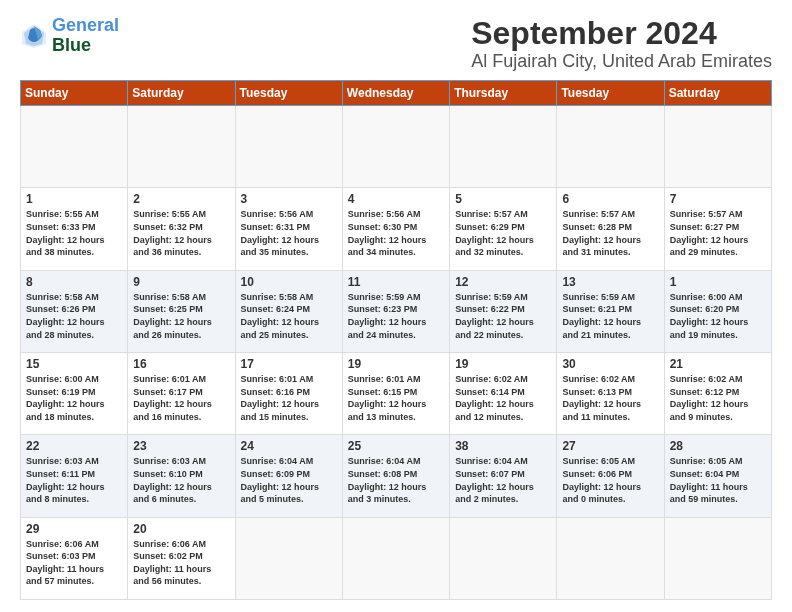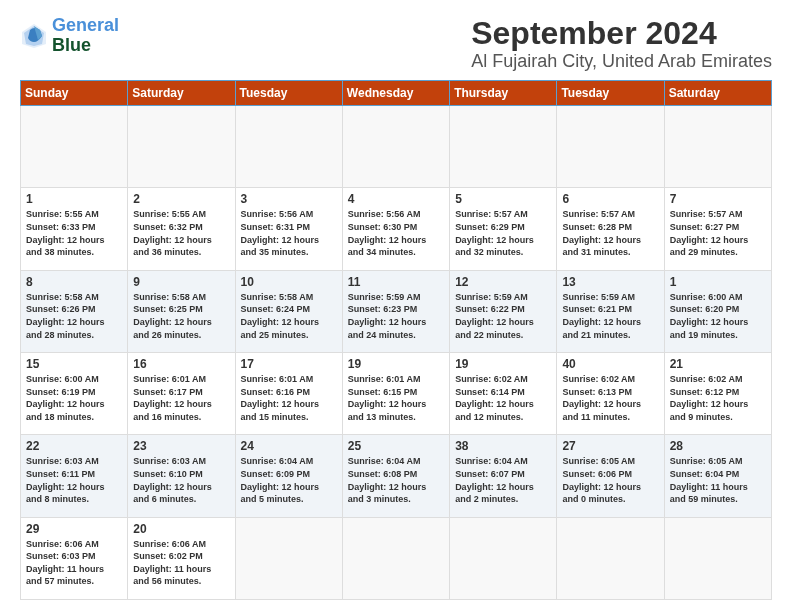--- a/index.html
+++ b/index.html
@@ -219,21 +219,21 @@
           </td>
           <td>
             <span class="day-num">19</span>
             <div class="day-info">Sunrise: 6:01 AM<br>Sunset: 6:15 PM<br>Daylight: 12 hours and 13 minutes.</div>
           </td>
           <td>
             <span class="day-num">19</span>
             <div class="day-info">Sunrise: 6:02 AM<br>Sunset: 6:14 PM<br>Daylight: 12 hours and 12 minutes.</div>
           </td>
           <td>
-            <span class="day-num">40</span>
+            <span class="day-num">30</span>
             <div class="day-info">Sunrise: 6:02 AM<br>Sunset: 6:13 PM<br>Daylight: 12 hours and 11 minutes.</div>
           </td>
           <td>
             <span class="day-num">21</span>
             <div class="day-info">Sunrise: 6:02 AM<br>Sunset: 6:12 PM<br>Daylight: 12 hours and 9 minutes.</div>
           </td>
         </tr>
         <tr class="row-shade">
           <td>
             <span class="day-num">22</span>

